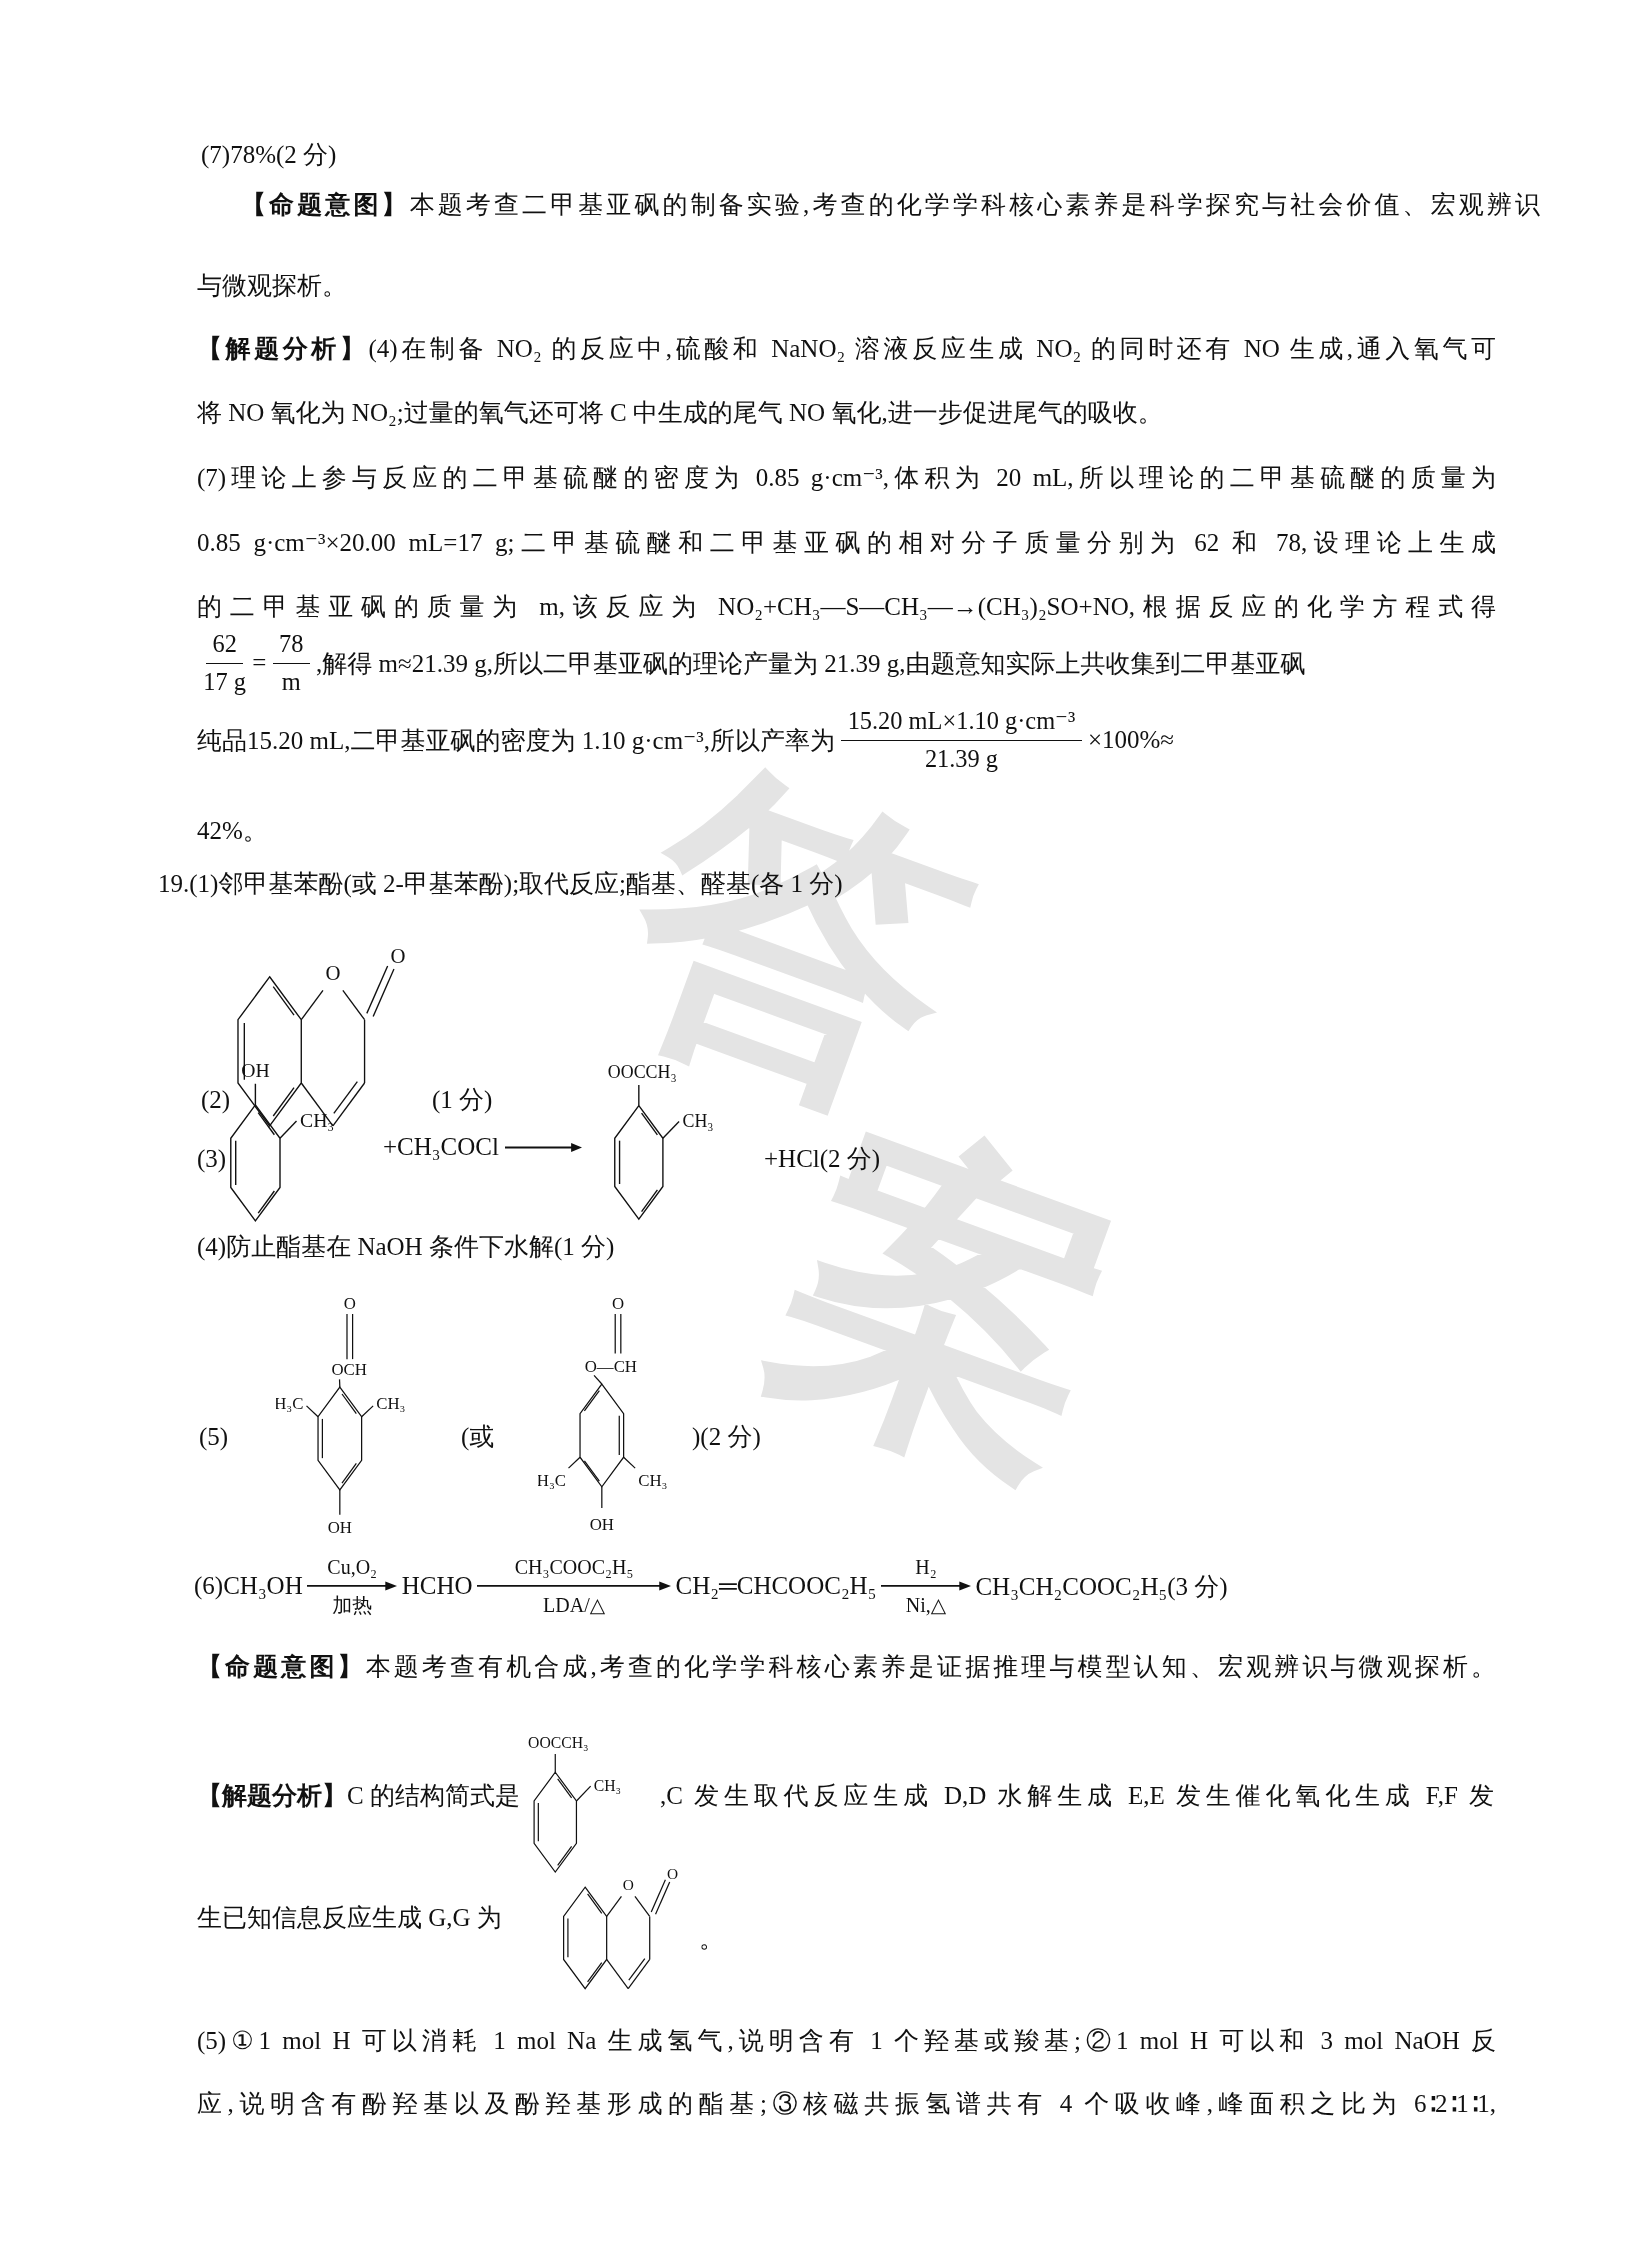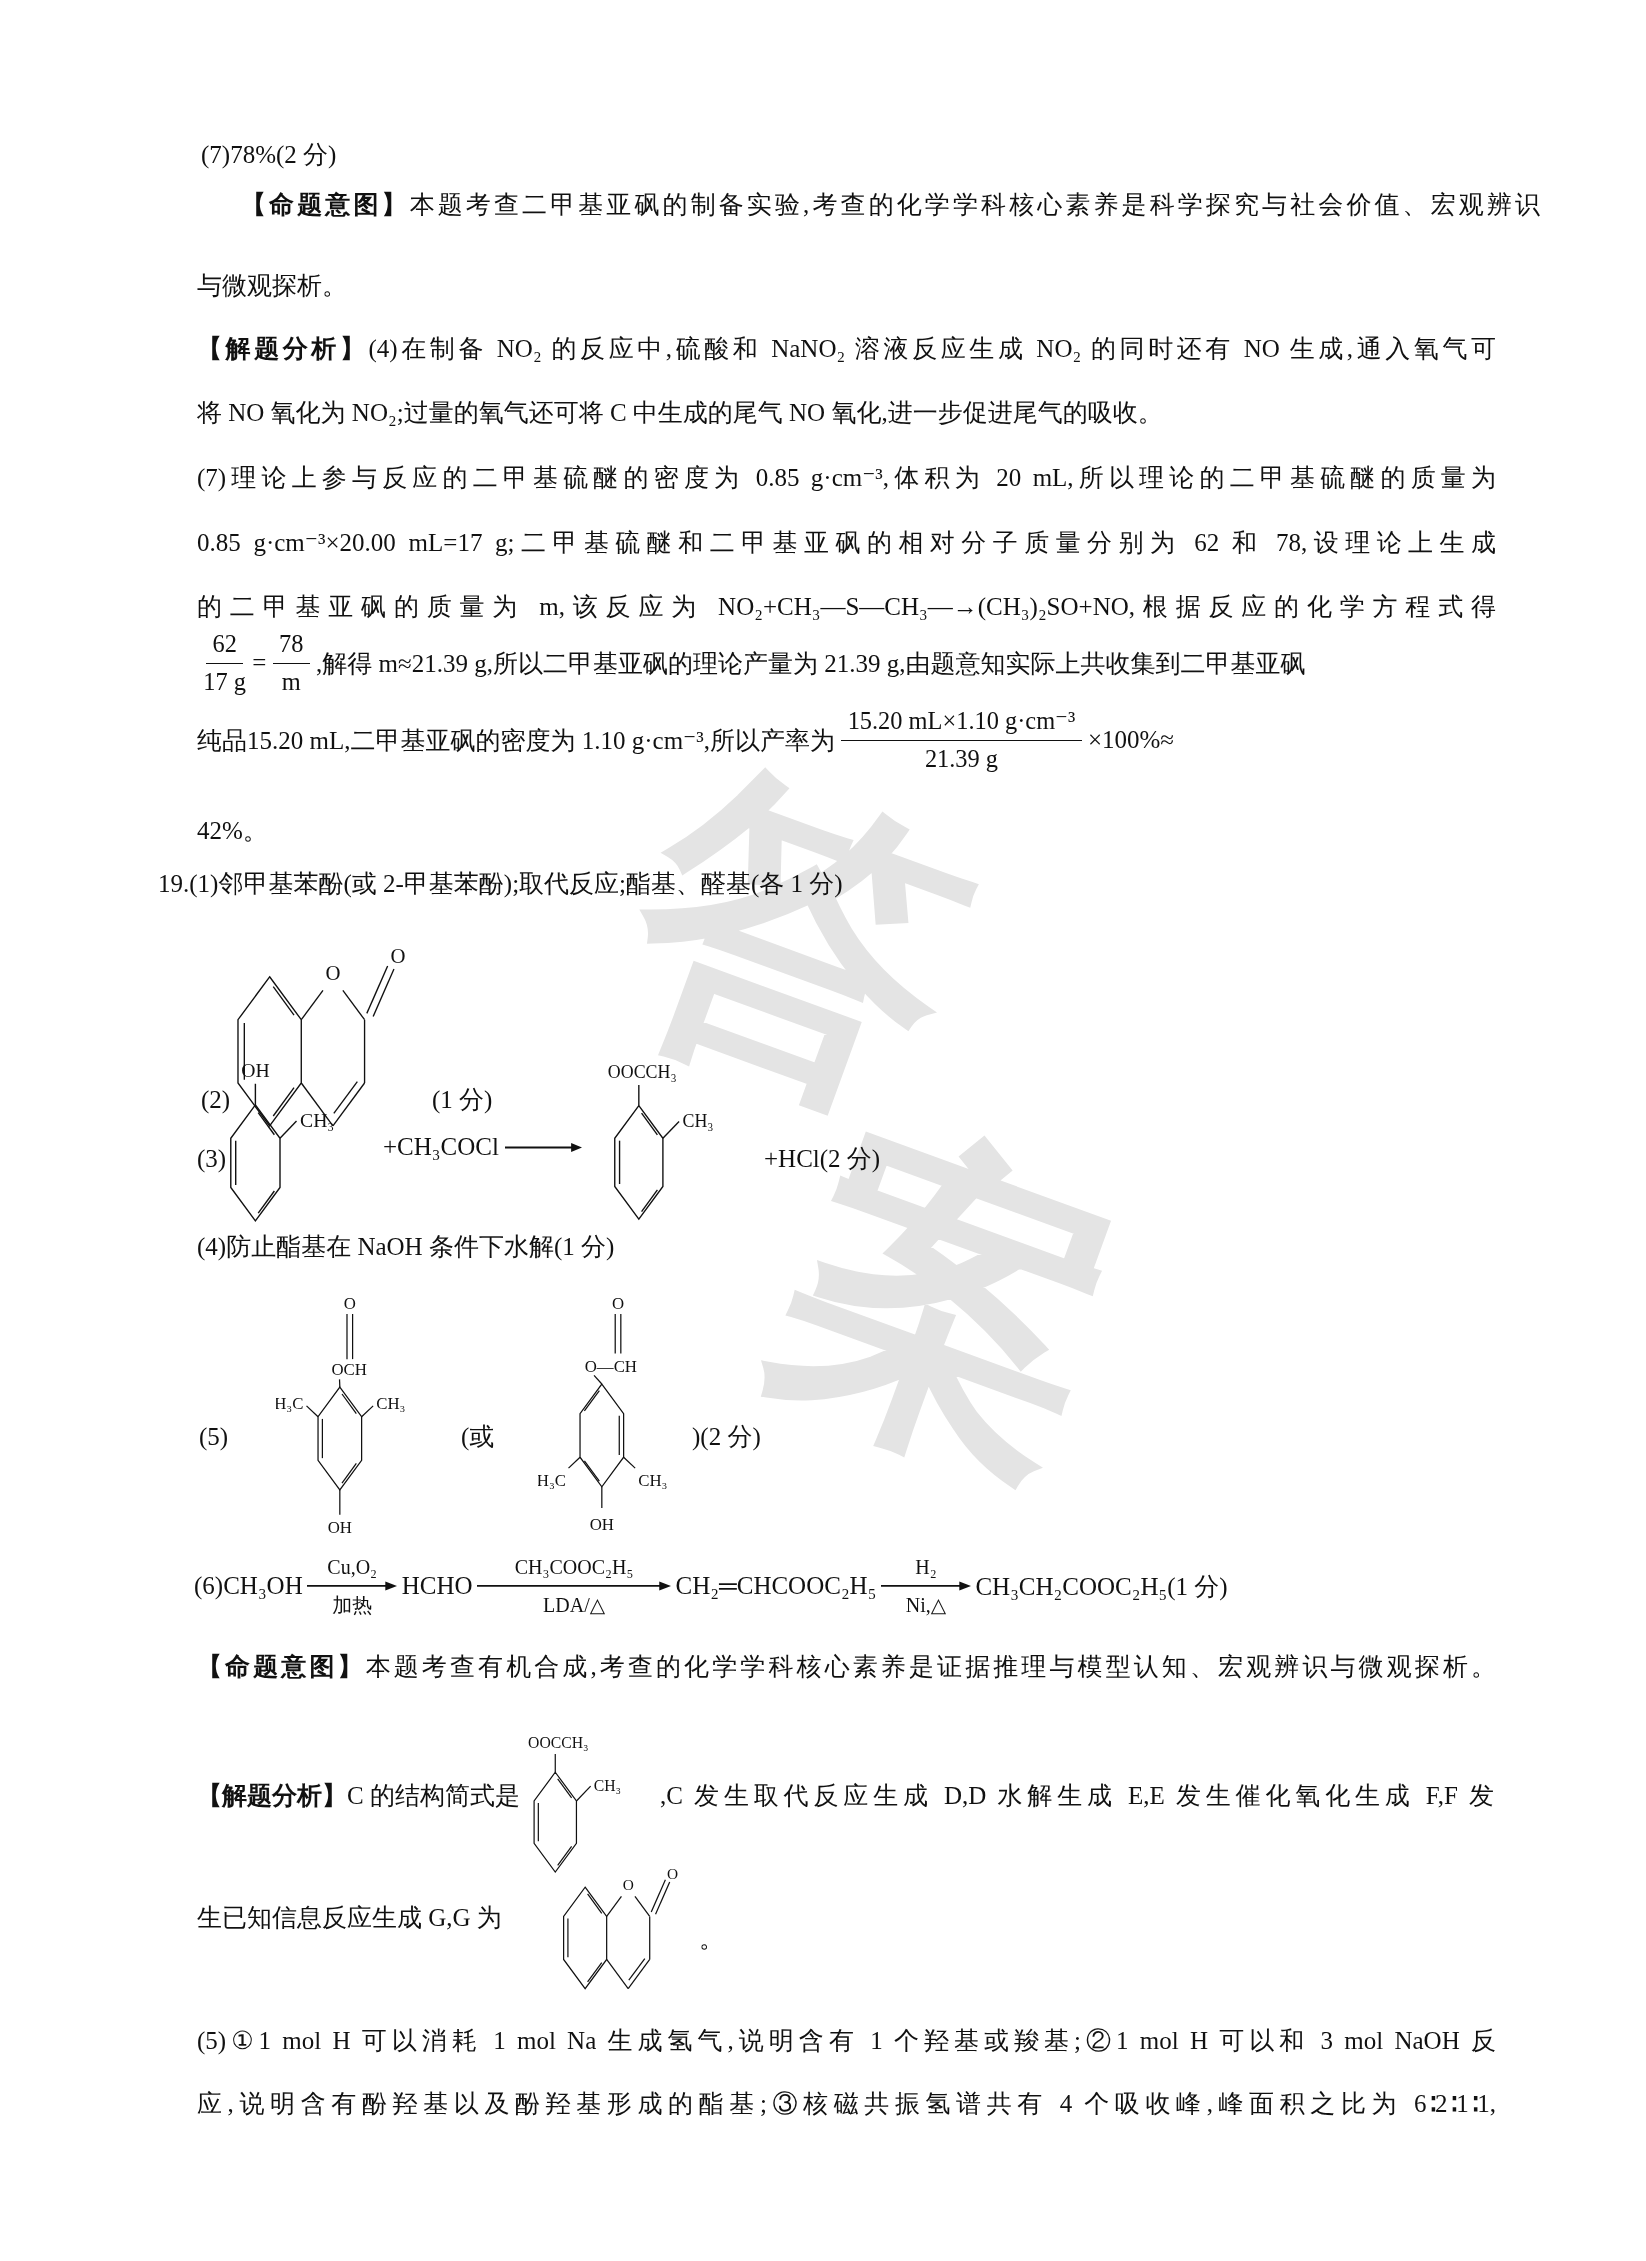--- a/index.html
+++ b/index.html
@@ -199,21 +199,21 @@
     </span>
     <span>CH₂═CHCOOC₂H₅</span>
     <span class="arr">
       <span>H₂</span>
       <svg width="90" height="11.8" viewBox="0 0 200 26">
           <line x1="0" y1="13" x2="176" y2="13" stroke="#111" stroke-width="4"></line>
           <path d="M174,3 L200,13 L174,23 Z" fill="#111"></path>
         </svg>
       <span>Ni,△</span>
     </span>
-    <span>CH₃CH₂COOC₂H₅(1 分)</span>
+    <span>CH₃CH₂COOC₂H₅(3 分)</span>
   </div>
 
   <div class="line j" style="left:197px;top:1648px;"><span class="blk">【命题意图】</span><span>本题考查有机合成,考查的化学学科核心素养是证据推理与模型认知、宏观辨识与微观探析。</span></div>
 
   <div class="line" style="left:197px;top:1777px;"><span class="blk">【解题分析】</span><span>C 的结构简式是</span></div>
   <div class="struct" style="left:522px;top:1719px;">
     <svg width="124" height="167" viewBox="0 0 410 540">
       <g stroke="#111" stroke-width="4" fill="none">
         <path d="M110,170 L180,265 L180,405 L110,500 L40,405 L40,265 Z"></path>
         <line x1="118" y1="192" x2="164" y2="255"></line>

